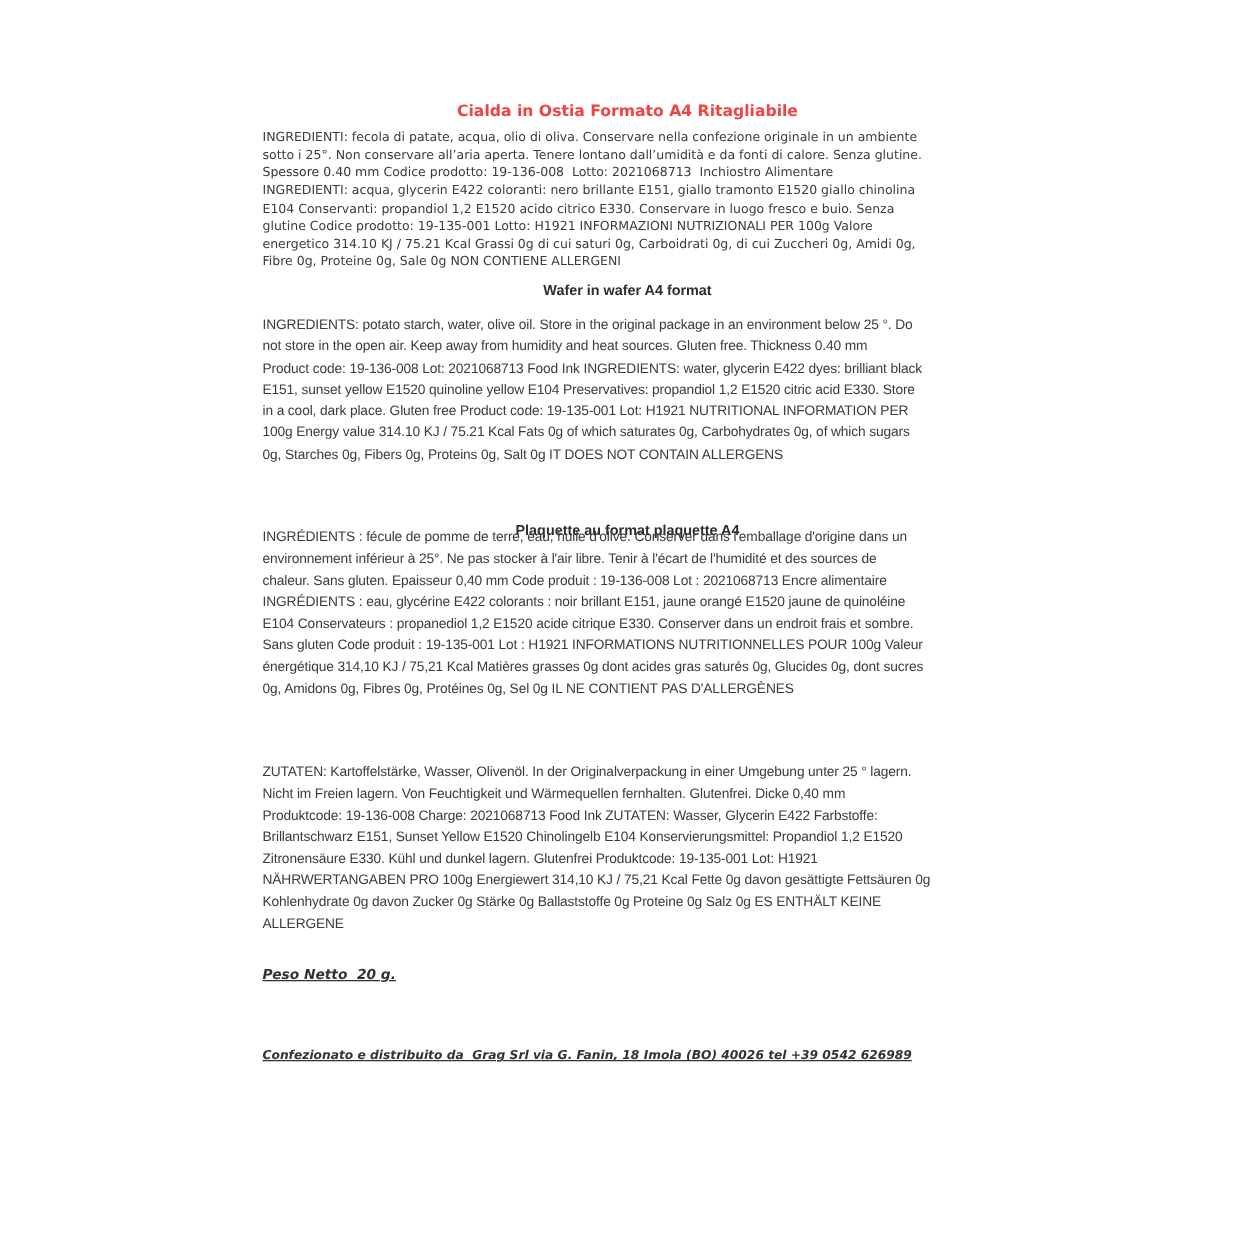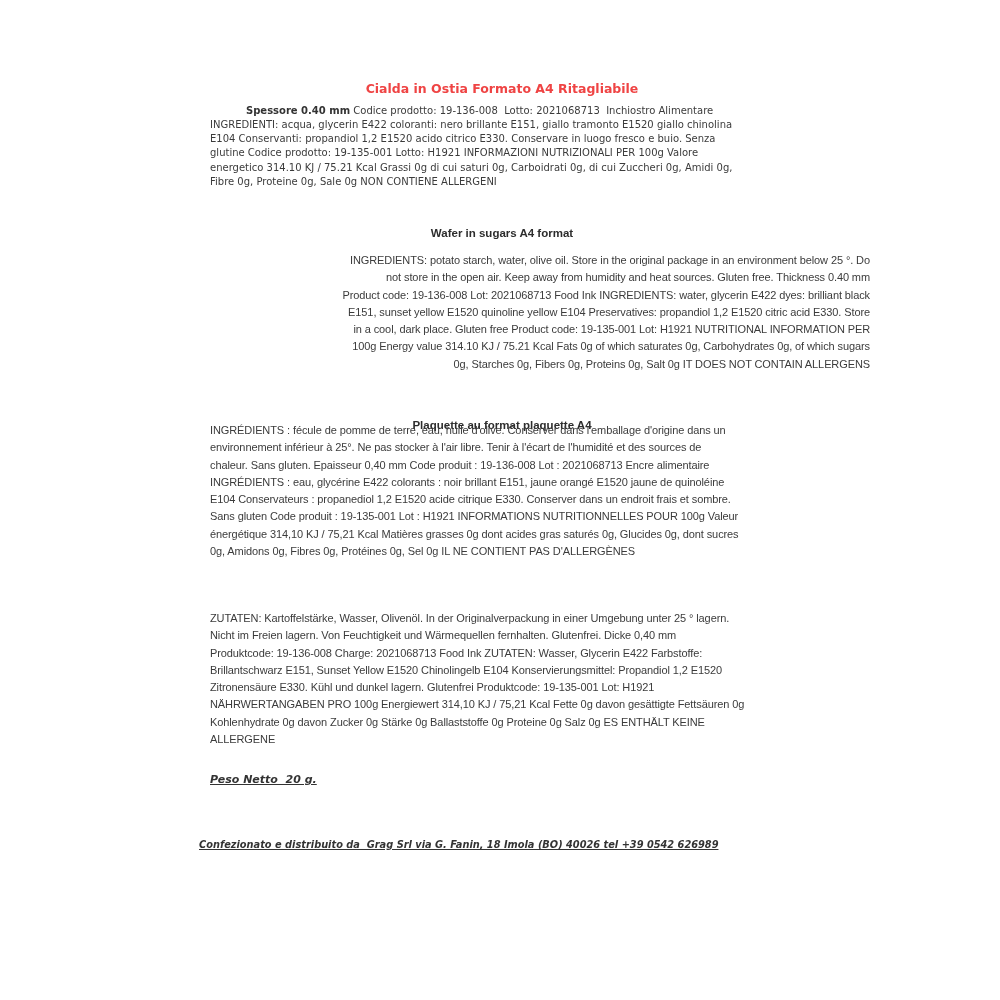--- a/index.html
+++ b/index.html
@@ -33,31 +33,30 @@
     text-align: left;
     color: #3b3b3b;
   }
   .para.it {
     top: 104px;
     font-family: "DejaVu Sans", sans-serif;
     font-size: 10px;
     line-height: 14.15px;
   }
   .para.it .semibold {
-    font-weight: bold;
+    font-weight: normal;
     color: #333333;
-    margin-left: 36px;
   }
   .para.latin {
     font-family: "Liberation Sans", sans-serif;
     font-size: 11px;
     line-height: 17.3px;
     letter-spacing: -0.1px;
   }
-  .para.en { top: 252px; text-align: right; }
+  .para.en { top: 252px; }
   .para.fr { top: 422px; }
   .para.de { top: 610px; }
   .sec-heading {
     position: absolute;
     left: 210px;
     width: 584px;
     text-align: center;
     font-family: "Liberation Sans", sans-serif;
     font-weight: bold;
     font-size: 11.5px;
@@ -73,46 +72,48 @@
     font-family: "DejaVu Sans", sans-serif;
     font-weight: bold;
     font-style: italic;
     font-size: 11px;
     color: #333333;
     text-decoration: underline;
     white-space: pre-wrap;
   }
   .distributor {
     position: absolute;
-    left: 199px;
+    left: 210px;
     top: 839px;
     font-family: "DejaVu Sans", sans-serif;
     font-weight: bold;
     font-style: italic;
     font-size: 9.8px;
     color: #333333;
     text-decoration: underline;
     white-space: pre-wrap;
   }
 </style>
 </head>
 <body>
 
 <div class="page">
 
   <div class="doc-title">Cialda in Ostia Formato A4 Ritagliabile</div>
 
-  <div class="para it"><span class="semibold">Spessore 0.40 mm</span><span> Codice prodotto: 19-136-008  Lotto: 2021068713  Inchiostro Alimentare
+  <div class="para it"><span>INGREDIENTI: fecola di patate, acqua, olio di oliva. Conservare nella confezione originale in un ambiente
+sotto i 25°. Non conservare all’aria aperta. Tenere lontano dall’umidità e da fonti di calore. Senza glutine.
+</span><span class="semibold">Spessore 0.40 mm</span><span> Codice prodotto: 19-136-008  Lotto: 2021068713  Inchiostro Alimentare
 INGREDIENTI: acqua, glycerin E422 coloranti: nero brillante E151, giallo tramonto E1520 giallo chinolina
 E104 Conservanti: propandiol 1,2 E1520 acido citrico E330. Conservare in luogo fresco e buio. Senza
 glutine Codice prodotto: 19-135-001 Lotto: H1921 INFORMAZIONI NUTRIZIONALI PER 100g Valore
 energetico 314.10 KJ / 75.21 Kcal Grassi 0g di cui saturi 0g, Carboidrati 0g, di cui Zuccheri 0g, Amidi 0g,
 Fibre 0g, Proteine 0g, Sale 0g NON CONTIENE ALLERGENI</span></div>
 
-  <div class="sec-heading en">Wafer in sugars A4 format</div>
+  <div class="sec-heading en">Wafer in wafer A4 format</div>
 
   <div class="para latin en">INGREDIENTS: potato starch, water, olive oil. Store in the original package in an environment below 25 °. Do
 not store in the open air. Keep away from humidity and heat sources. Gluten free. Thickness 0.40 mm
 Product code: 19-136-008 Lot: 2021068713 Food Ink INGREDIENTS: water, glycerin E422 dyes: brilliant black
 E151, sunset yellow E1520 quinoline yellow E104 Preservatives: propandiol 1,2 E1520 citric acid E330. Store
 in a cool, dark place. Gluten free Product code: 19-135-001 Lot: H1921 NUTRITIONAL INFORMATION PER
 100g Energy value 314.10 KJ / 75.21 Kcal Fats 0g of which saturates 0g, Carbohydrates 0g, of which sugars
 0g, Starches 0g, Fibers 0g, Proteins 0g, Salt 0g IT DOES NOT CONTAIN ALLERGENS</div>
 
   <div class="sec-heading fr">Plaquette au format plaquette A4</div>

